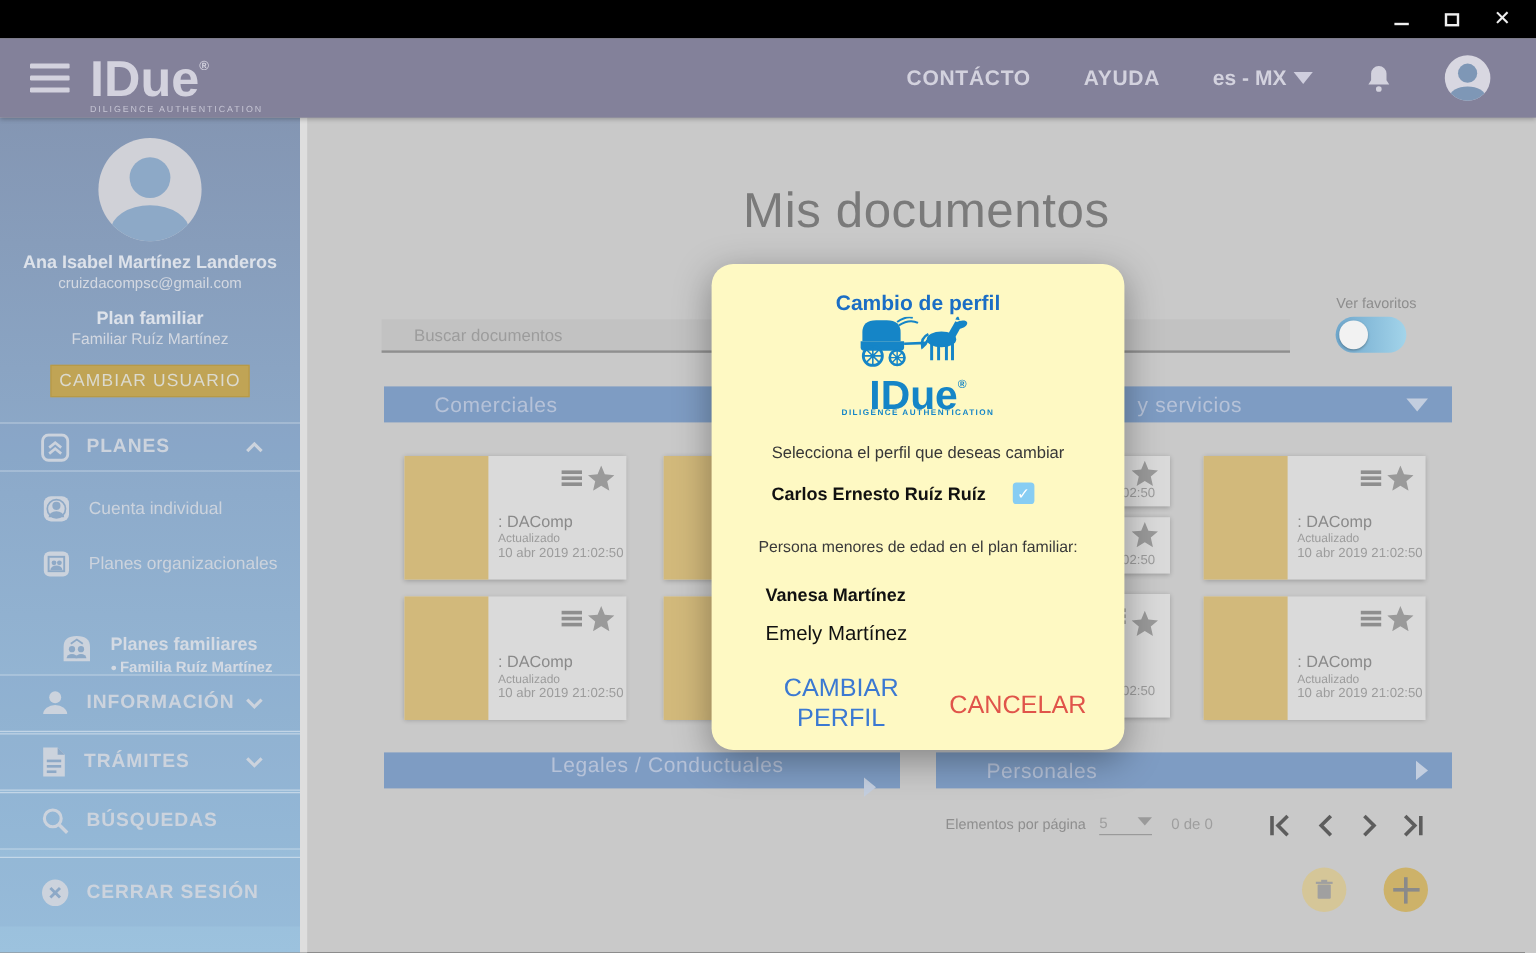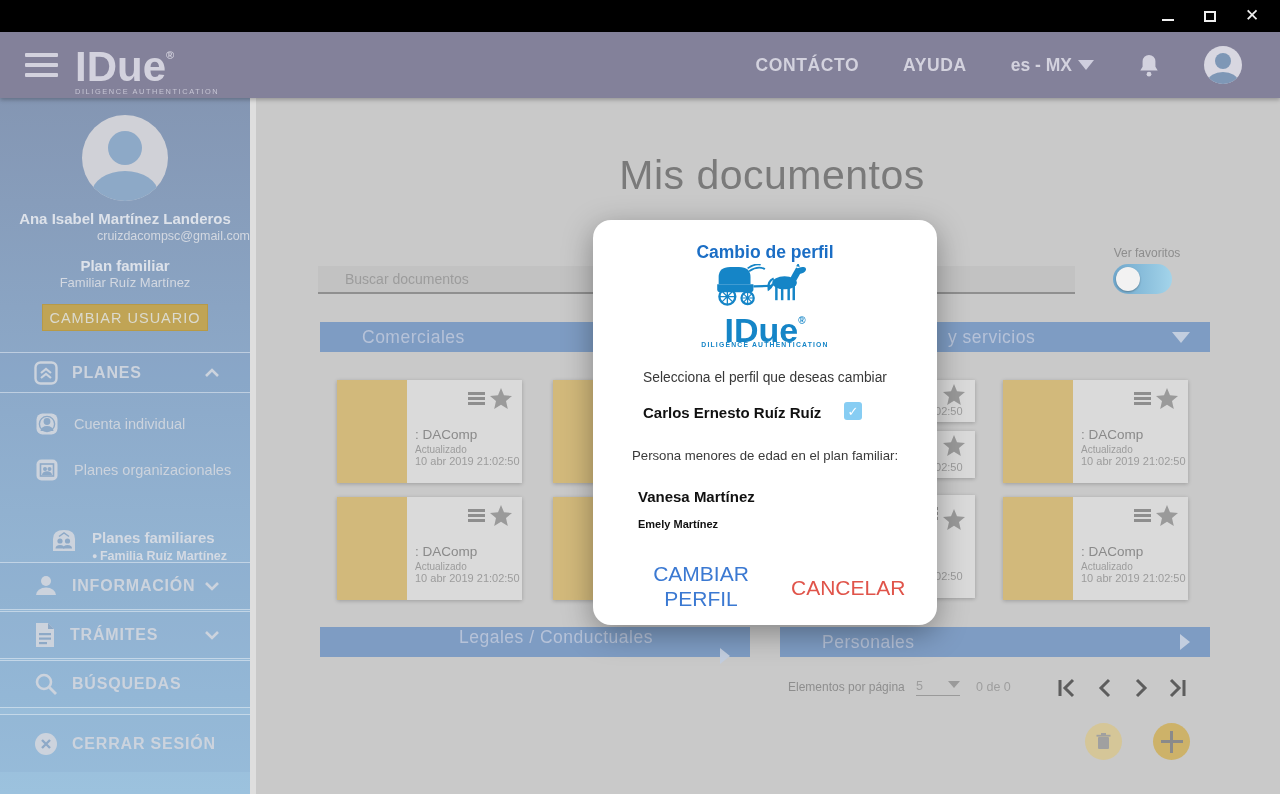--- a/index.html
+++ b/index.html
@@ -34,21 +34,21 @@
   .avatar-hd .body { position:absolute; left:4px; top:26px; width:30px; height:18px; border-radius:50%; background:#7e97b6; }
 
   
   .sidebar { position:absolute; left:0; top:98px; width:250px; height:696px;
              background:linear-gradient(180deg,#8496b3 0%,#8dabcb 45%,#9cc2de 100%); color:#ccd3dd; z-index:2; }
   .side-edge { position:absolute; left:250px; top:98px; width:6px; height:696px; background:#dedede; z-index:2; }
   .avatar-side { position:absolute; left:82px; top:17px; width:86px; height:86px; border-radius:50%; background:#d0d1d7; overflow:hidden; }
   .avatar-side .head { position:absolute; left:26px; top:16px; width:34px; height:34px; border-radius:50%; background:#8da9c7; }
   .avatar-side .body { position:absolute; left:10px; top:56px; width:66px; height:44px; border-radius:50%; background:#8da9c7; }
   .prof-name { position:absolute; left:0; top:112px; width:250px; text-align:center; font-size:15px; font-weight:bold; color:#dde2ea; }
-  .prof-email { position:absolute; left:0; top:131px; width:250px; text-align:right; font-size:12.5px; color:#d3d8e1; }
+  .prof-email { position:absolute; left:0; top:131px; width:250px; text-align:center; font-size:12.5px; color:#d3d8e1; }
   .prof-plan { position:absolute; left:0; top:159px; width:250px; text-align:center; font-size:15px; font-weight:bold; color:#dde2ea; }
   .prof-planname { position:absolute; left:0; top:177px; width:250px; text-align:center; font-size:13px; color:#d3d8e1; }
   .change-user { position:absolute; left:42px; top:206px; width:166px; height:27px; background:#c0a455; border:1px solid #b79a47;
                  color:#dbdacf; font-size:14.5px; letter-spacing:1px; display:flex; align-items:center; justify-content:center; cursor:pointer; }
   .menu-row { position:absolute; left:0; width:250px; display:flex; align-items:center; padding-left:34px;
               border-top:1px solid rgba(255,255,255,0.45); border-bottom:1px solid rgba(255,255,255,0.45);
               background:rgba(125,158,198,0.18); cursor:pointer; }
   .menu-row .mr-label { font-size:16px; font-weight:bold; letter-spacing:0.8px; margin-left:14px; color:#ccd3dd; }
   .menu-row .chev { margin-left:auto; margin-right:30px; color:#ccd3dd; }
   .submenu-row { position:absolute; left:0; width:250px; display:flex; align-items:center; padding-left:36px; cursor:pointer; }
@@ -97,35 +97,35 @@
   .pager-btn { position:absolute; top:675px; width:26px; height:26px; cursor:pointer; }
 
   .fab { position:absolute; top:723px; width:37px; height:37px; border-radius:50%; display:flex; align-items:center; justify-content:center; cursor:pointer; }
   .fab-trash { left:1085px; background:#d5c698; }
   .fab-add { left:1153px; background:#cdb269; }
   .plus { position:relative; width:22px; height:22px; }
   .plus::before { content:""; position:absolute; left:0; top:9.5px; width:22px; height:3px; background:#8a8a8a; }
   .plus::after { content:""; position:absolute; left:9.5px; top:0; width:3px; height:22px; background:#8a8a8a; }
 
   
-  .modal { position:absolute; left:593px; top:220px; width:344px; height:405px; background:#ffffff; border-radius:18px;
+  .modal { position:absolute; left:593px; top:220px; width:344px; height:405px; background:#fef9c3; border-radius:18px;
            box-shadow:0 8px 30px rgba(0,0,0,0.35); z-index:10; }
   .modal-title { position:absolute; left:0; top:22px; width:100%; text-align:center; font-size:17.5px; font-weight:bold; color:#1b6ec5; }
   .mlogo-svg { position:absolute; left:112px; top:44px; }
   .mlogo-text { position:absolute; left:0; top:84px; width:100%; text-align:center; font-size:34px; font-weight:bold; color:#1585c7; line-height:34px; }
   .mlogo-text sup { font-size:10px; vertical-align:18px; }
   .mlogo-tag { position:absolute; left:0; top:121px; width:100%; text-align:center; font-size:6.8px; font-weight:bold; letter-spacing:1.2px; color:#1585c7; }
   .m-sub { position:absolute; left:0; top:150px; width:100%; text-align:center; font-size:13.8px; color:#383838; }
   .m-profile { position:absolute; left:50px; top:184px; font-size:15px; font-weight:bold; color:#111; }
   .m-check { position:absolute; left:251px; top:182px; width:18px; height:18px; border-radius:3px; background:#87cdf3;
              display:flex; align-items:center; justify-content:center; cursor:pointer; }
   .m-check .mark { color:#fff; font-size:13px; font-weight:bold; line-height:13px; }
   .m-minors-label { position:absolute; left:39px; top:228px; font-size:13.2px; color:#3a3a3a; }
   .m-minor1 { position:absolute; left:45px; top:268px; font-size:15px; font-weight:bold; color:#111; }
-  .m-minor2 { position:absolute; left:45px; top:298px; font-size:11px; font-weight:bold; color:#111; }
+  .m-minor2 { position:absolute; left:45px; top:298px; font-size:17px; font-weight:normal; color:#111; }
   .m-confirm { position:absolute; left:38px; top:342px; width:140px; text-align:center; font-size:21px; color:#3b79d2; line-height:1.18; cursor:pointer; }
   .m-cancel { position:absolute; left:198px; top:356px; width:112px; text-align:center; font-size:21px; color:#e0544a; cursor:pointer; }
 </style>
 </head>
 <body>
 
 <div class="screen">
 
   <div class="titlebar">
     <div class="tb-btn">

